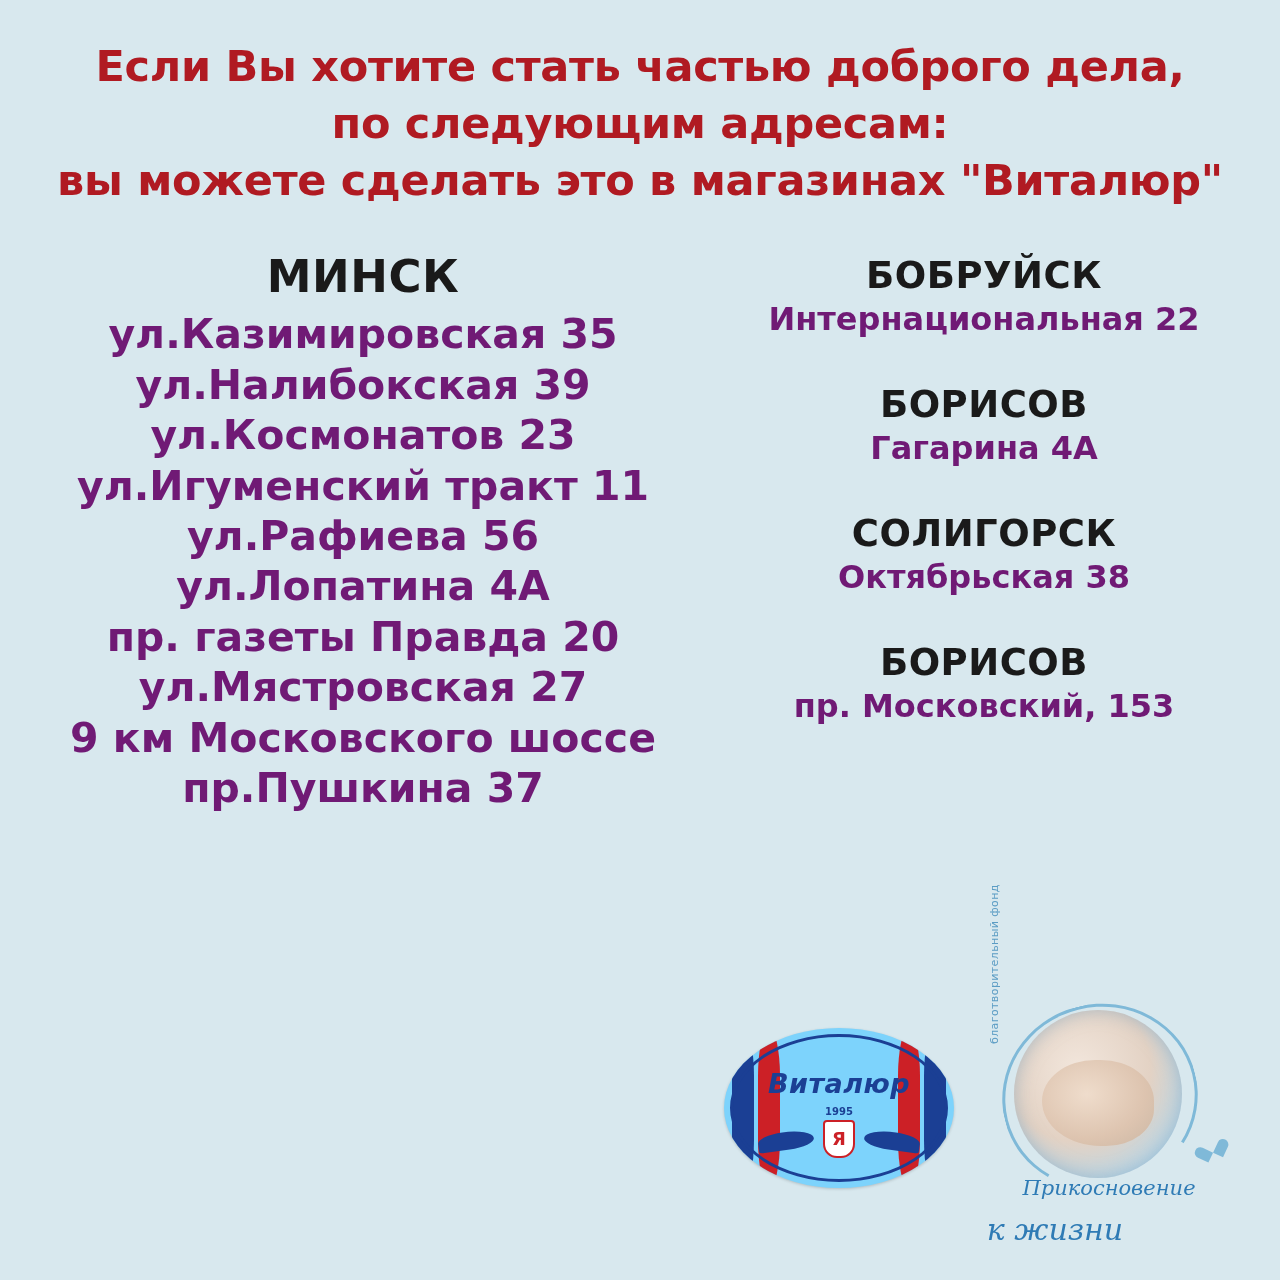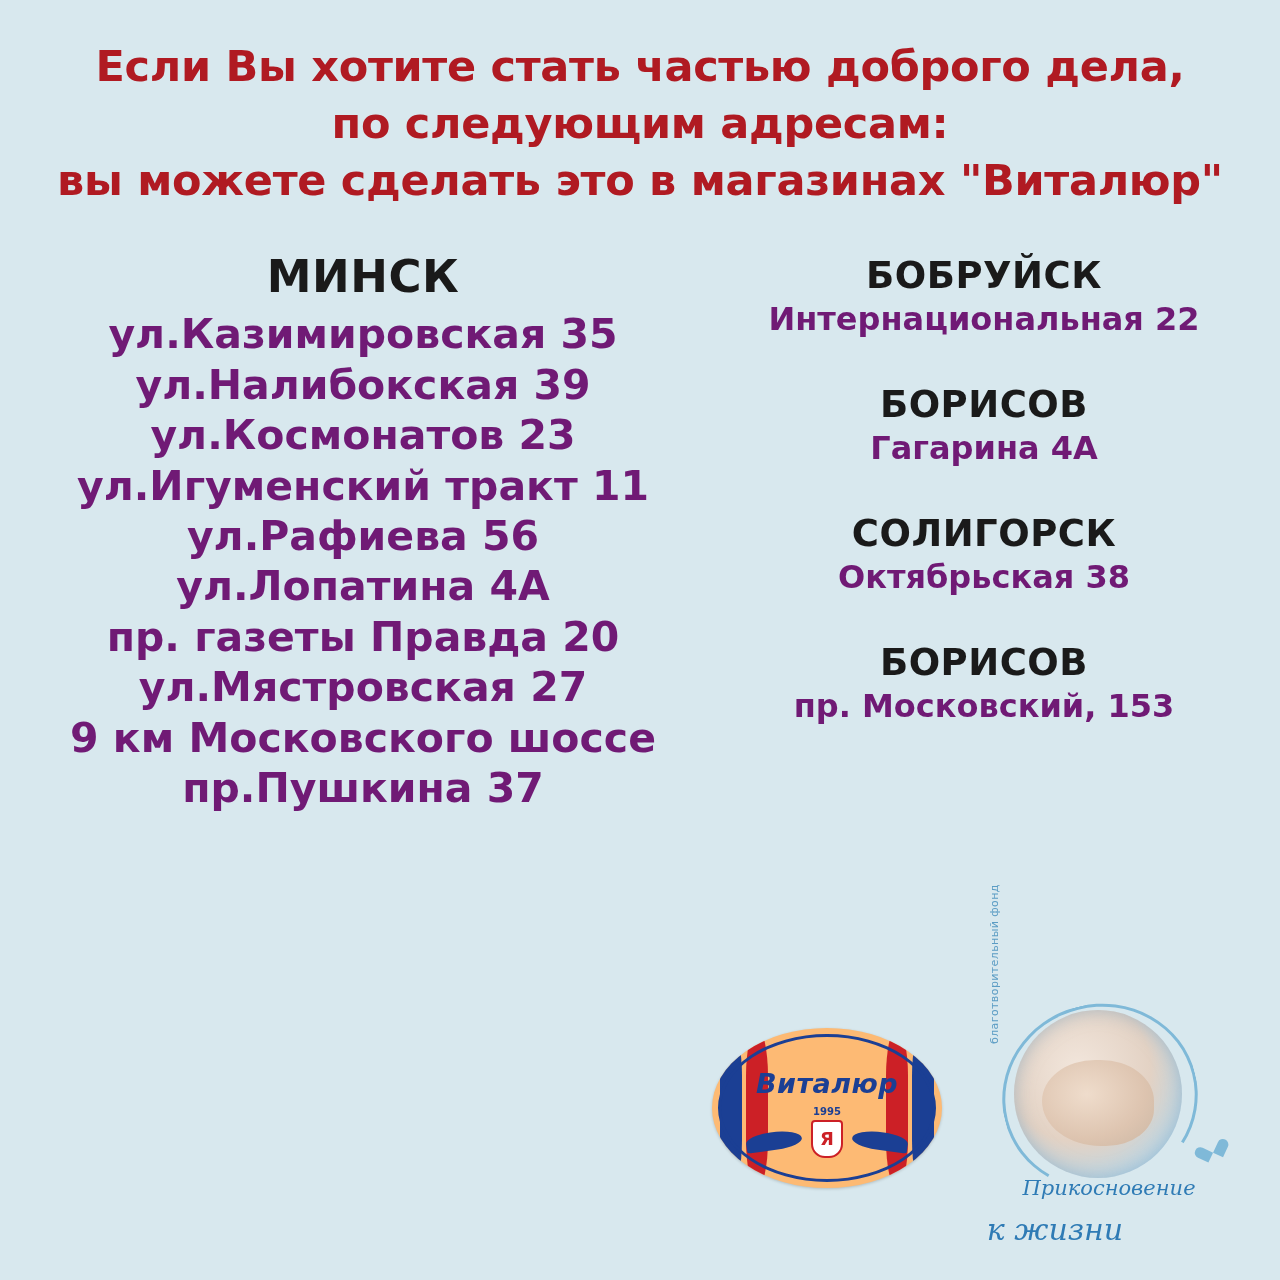--- a/index.html
+++ b/index.html
@@ -88,25 +88,25 @@
   .logos {
     position: absolute;
     left: 700px;
     bottom: 22px;
     width: 560px;
     height: 250px;
   }
   
   .vitalur {
     position: absolute;
-    left: 12px;
+    left: 24px;
     top: 20px;
     width: 230px;
     height: 160px;
-    background: #fdba74;
+    background: #7dd3fc;
     border-radius: 50%;
     box-shadow: 0 1px 3px rgba(0,0,0,0.18);
     overflow: hidden;
   }
   .vitalur .stripe-blue,
   .vitalur .stripe-red {
     position: absolute;
     top: 0;
     width: 22px;
     height: 160px;

